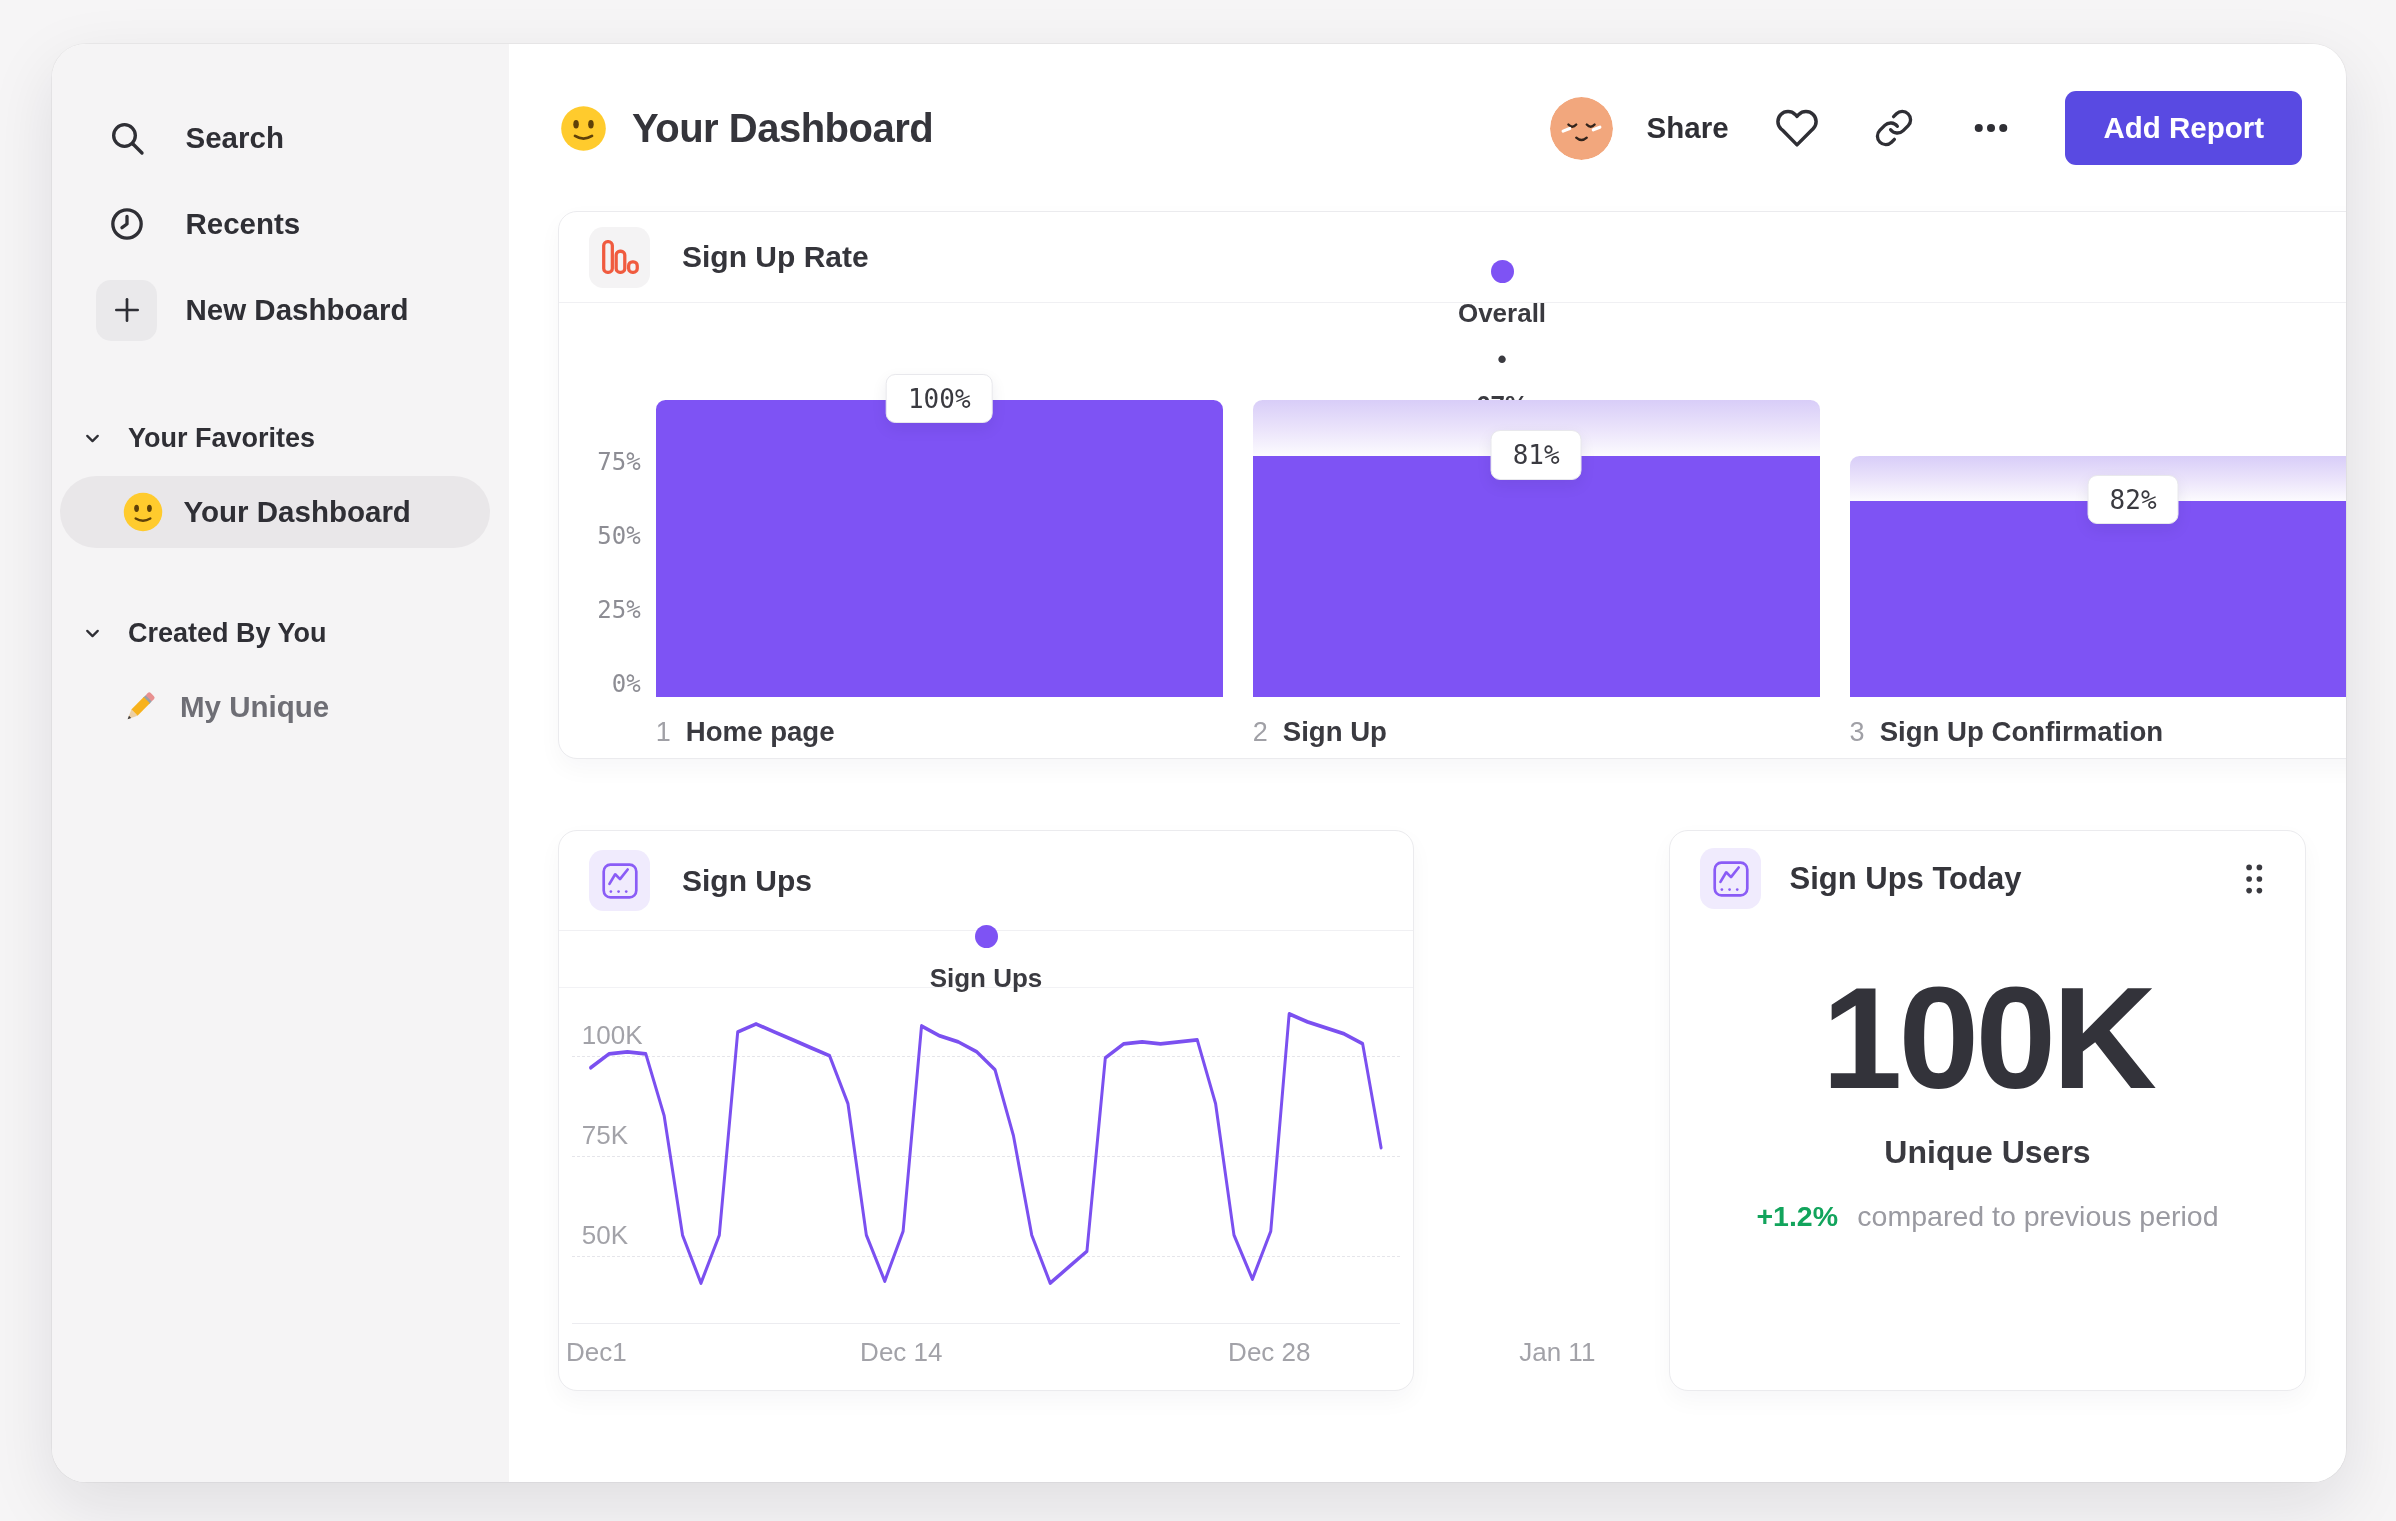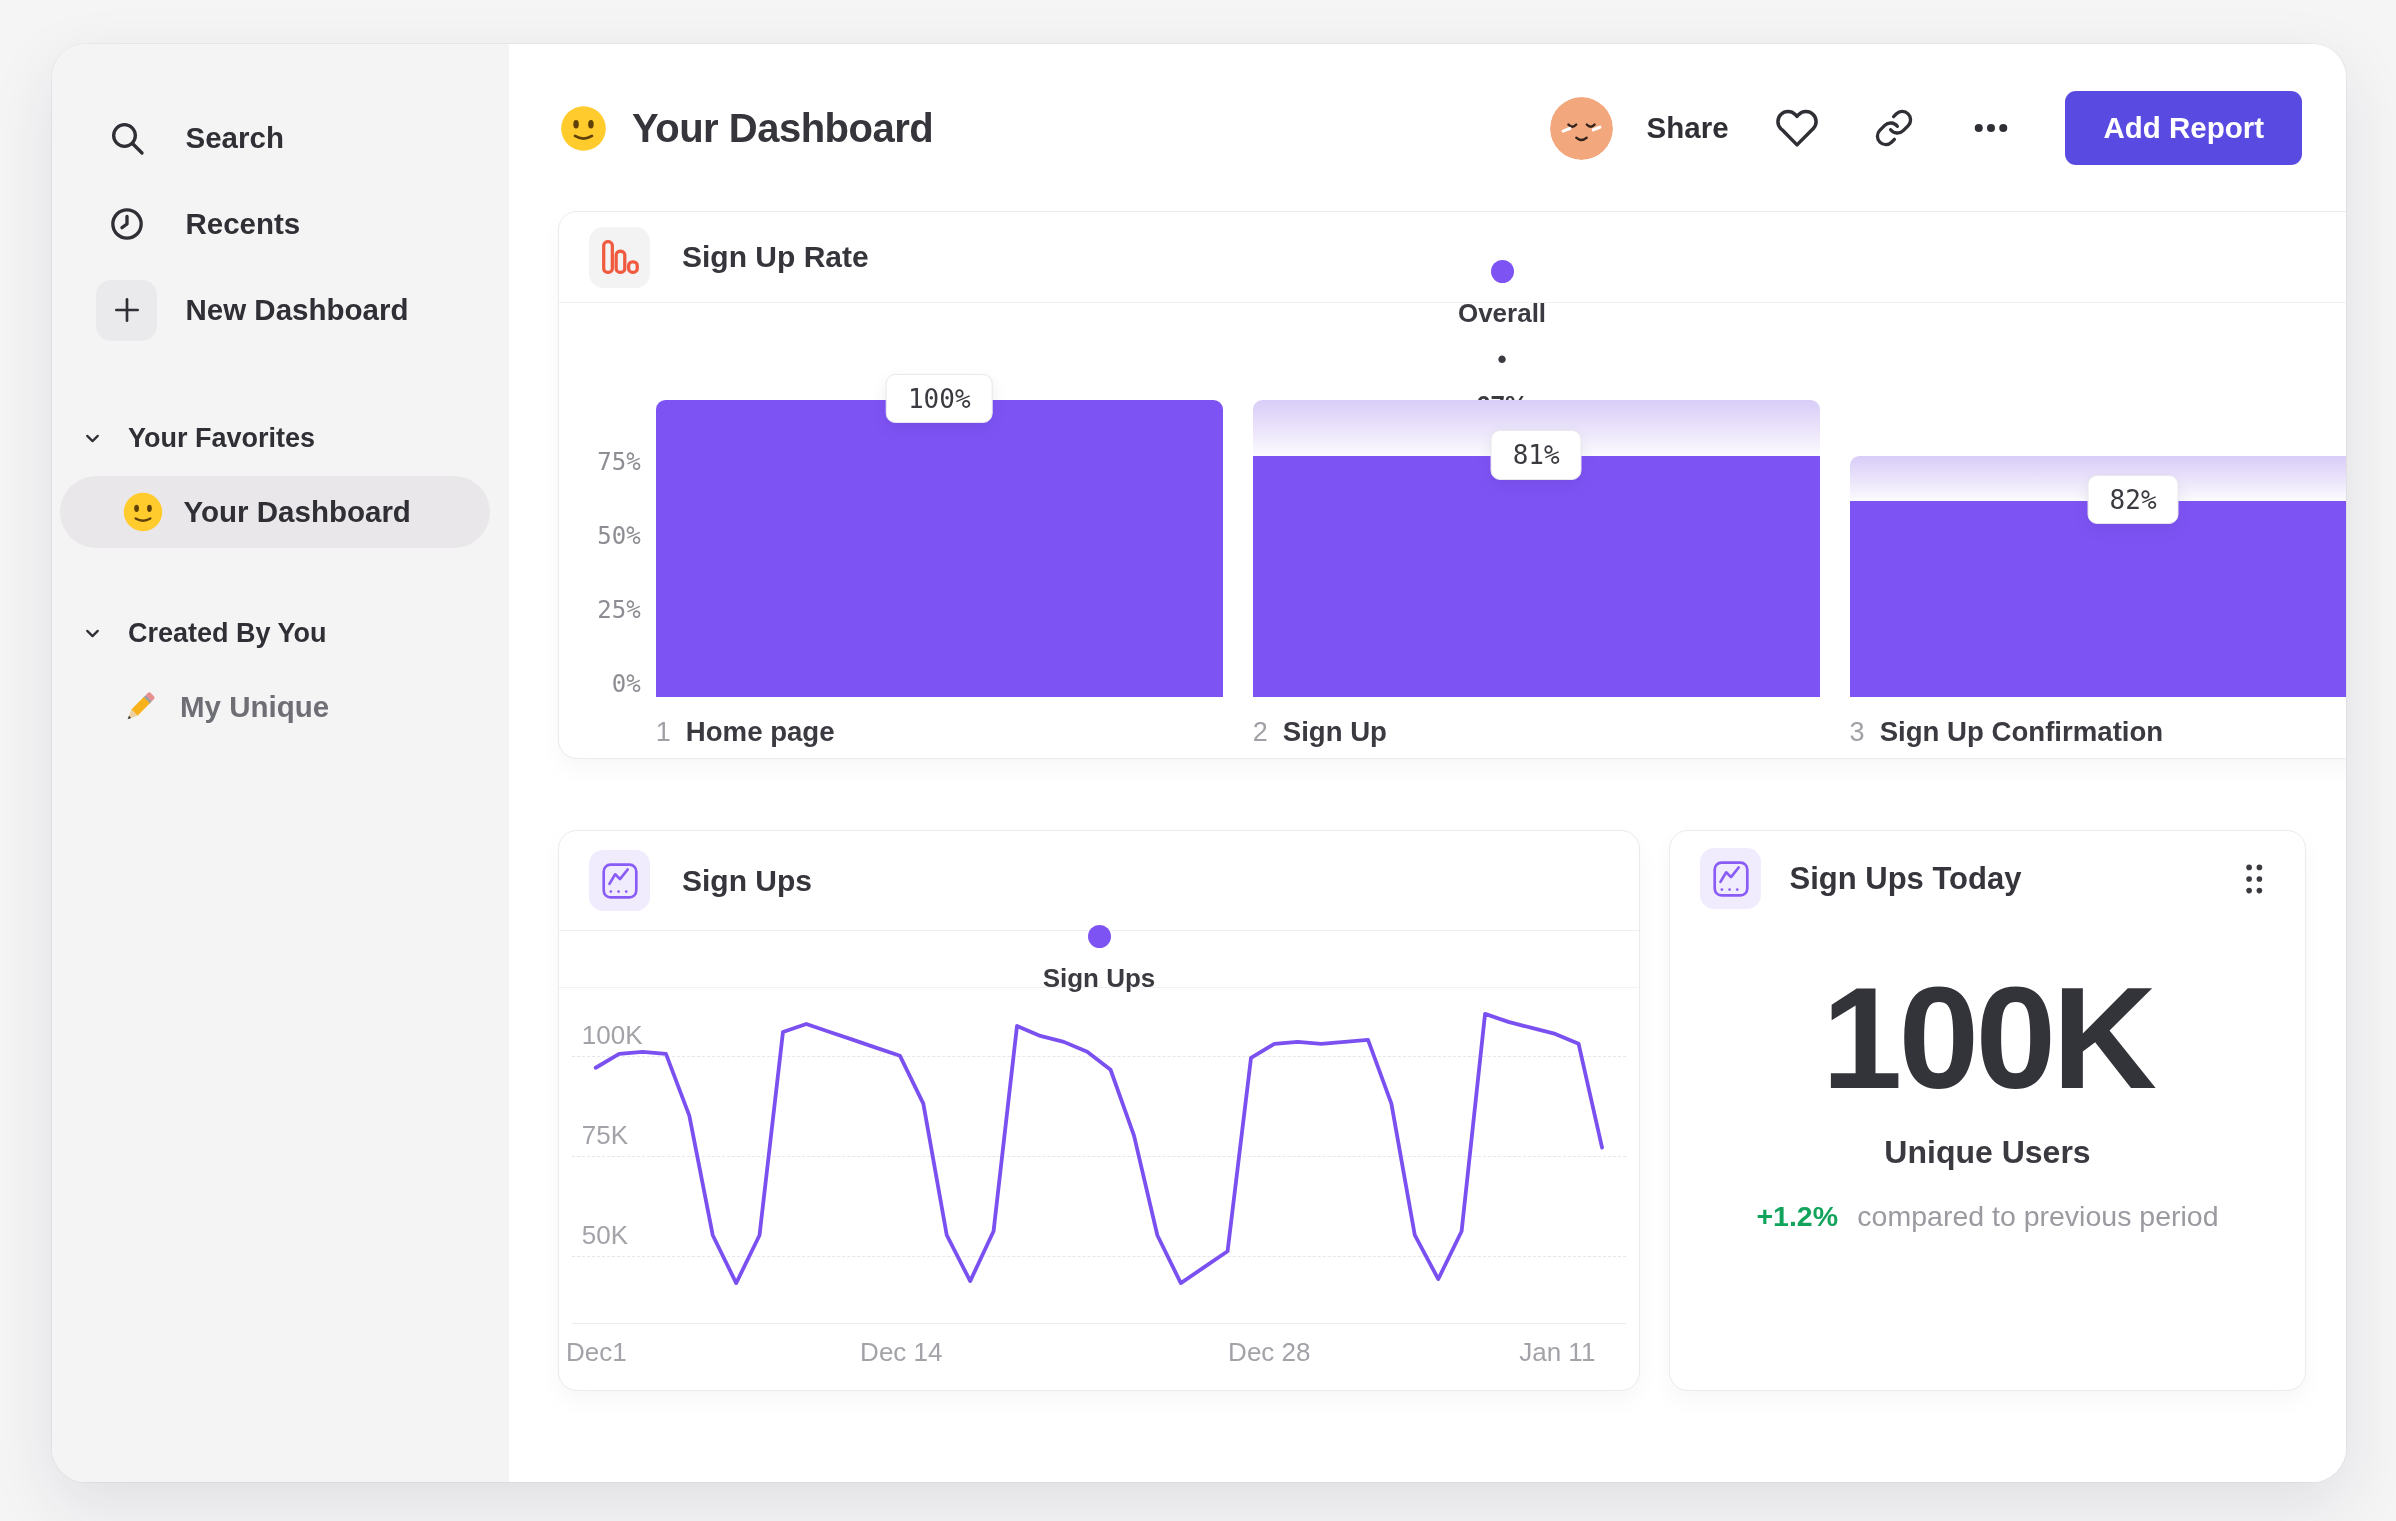--- a/index.html
+++ b/index.html
@@ -74,21 +74,21 @@
            background:linear-gradient(180deg,#d8cdf8 0%,#ece5fb 55%,#fcfbfe 100%); }
   .fchip { position:absolute; left:50%; transform:translateX(-50%); background:#fff;
            border:1.9px solid #e8e8ec; border-radius:9.5px; padding:8.6px 21px; white-space:nowrap;
            font-family:"DejaVu Sans Mono", monospace; font-size:26px; color:#3a3a40;
            box-shadow:0 5.7px 15px rgba(30,30,60,.08); }
   .flabel { margin-top:19px; display:flex; gap:15px; align-items:baseline; }
   .flabel .fnum { font-size:27px; color:#a0a0a6; }
   .flabel .fname { font-size:27.6px; font-weight:600; color:#3a3a40; }
 
   
-  .line-card { left:49px; top:786px; width:1082px; height:561px; }
+  .line-card { left:49px; top:786px; width:856px; height:561px; }
   .line-card .card-hdr { height:100px; border-bottom:1.9px solid #f0f0f3; }
   .line-card .legend-row { height:57px; border-bottom:1.9px solid #f2f2f5; }
   .lplot { position:absolute; left:13.3px; right:13.3px; top:165px; height:328px; border-bottom:1.9px solid #ececf0; }
   .lgrid { position:absolute; left:0; right:0; border-top:1.9px dashed #e5e5ea; }
   .lylabel { position:absolute; left:9.5px; font-size:26px; color:#a2a2a8; }
   .lplot svg { position:absolute; left:0; top:0; width:100%; height:100%; overflow:visible; }
   .lxlabels { position:absolute; left:13.3px; right:13.3px; top:506px; height:38px; }
   .lxlabels span { position:absolute; transform:translateX(-50%); font-size:26px; color:#a2a2a8; white-space:nowrap; }
 
   

